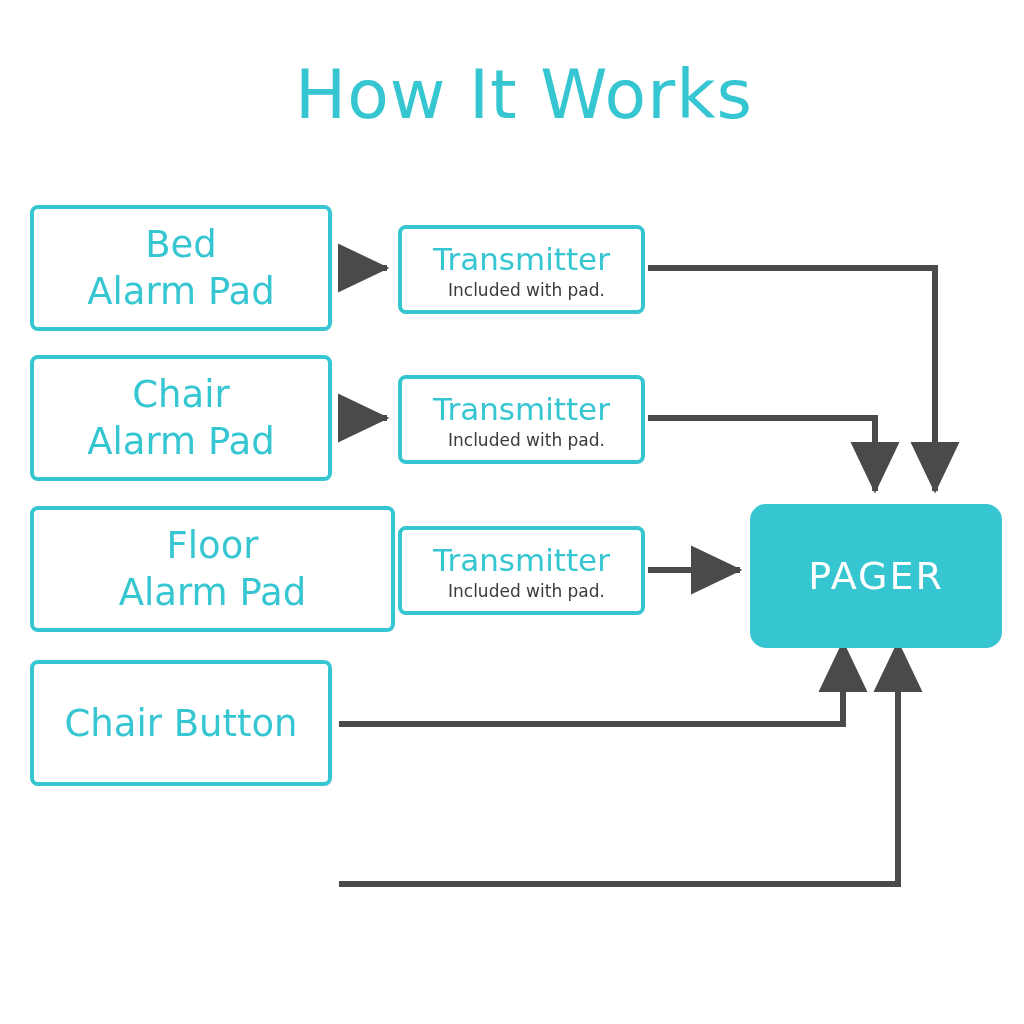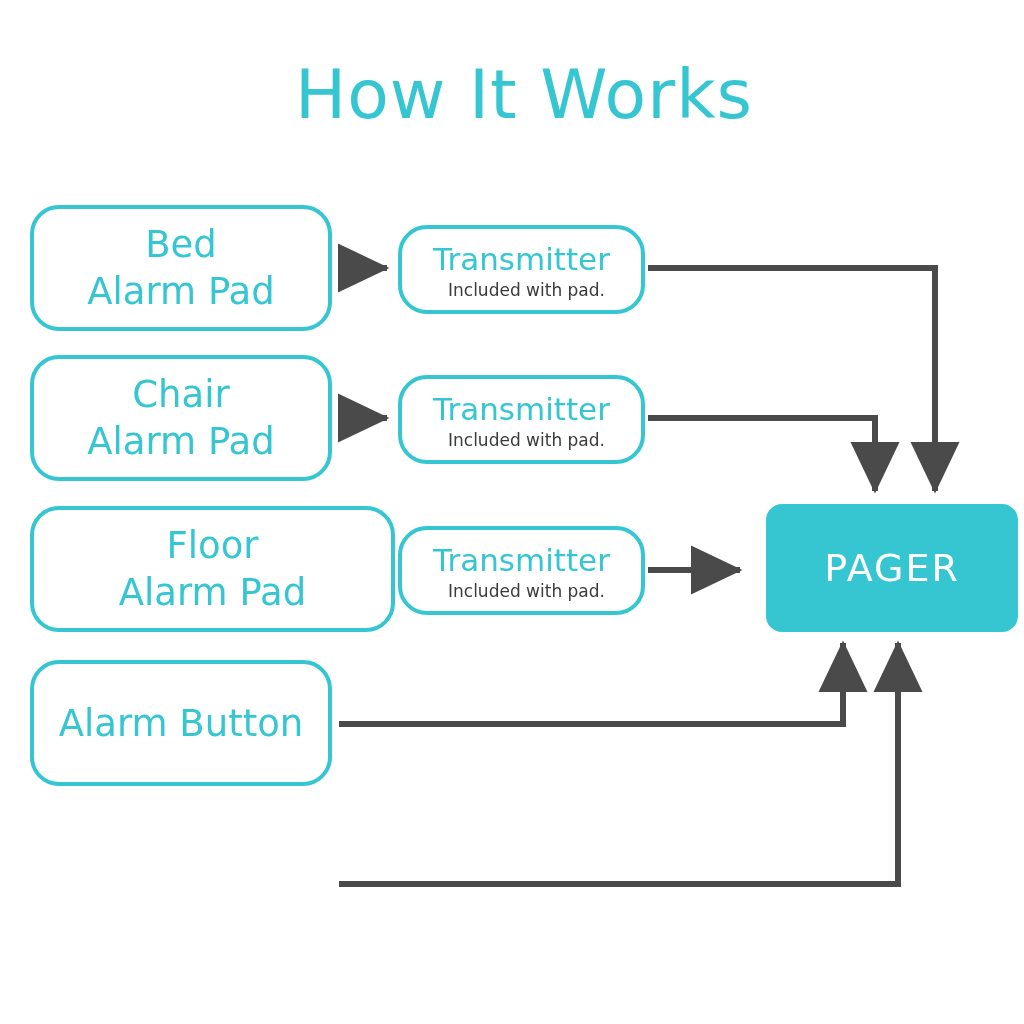--- a/index.html
+++ b/index.html
@@ -53,21 +53,21 @@
     box-sizing: border-box;
     display: flex;
     flex-direction: column;
     align-items: center;
     justify-content: center;
     text-align: center;
   }
   .node.outline {
     background: #ffffff;
     border: 4px solid #35c6d2;
-    border-radius: 29px;
+    border-radius: 8px;
   }
   .node.filled {
     background: #35c6d2;
     border: none;
     border-radius: 16px;
   }
 
   .src-label {
     color: #35c6d2;
     font-size: 37px;
@@ -105,21 +105,21 @@
   #node-bed        { left: 30px;  top: 205px; width: 302px; height: 126px; }
   #node-chair      { left: 30px;  top: 355px; width: 302px; height: 126px; }
   #node-floor      { left: 30px;  top: 506px; width: 365px; height: 126px; }
   #node-call       { left: 30px;  top: 660px; width: 302px; height: 126px; }
   #node-door       { left: 30px;  top: 815px; width: 302px; height: 126px; }
 
   #node-tx-bed     { left: 398px; top: 225px; width: 247px; height: 89px; }
   #node-tx-chair   { left: 398px; top: 375px; width: 247px; height: 89px; }
   #node-tx-floor   { left: 398px; top: 526px; width: 247px; height: 89px; }
 
-  #node-pager      { left: 750px; top: 504px; width: 252px; height: 128px; margin-left: 16px; }
+  #node-pager      { left: 750px; top: 504px; width: 252px; height: 144px; }
 </style>
 </head>
 <body>
 
 <div id="stage">
 
   <div class="title">How It Works</div>
 
   <svg id="wires" viewBox="0 0 1024 1024" width="1024" height="1024" xmlns="http://www.w3.org/2000/svg">
     <defs>
@@ -160,21 +160,21 @@
     <div class="src-label">Chair
 Alarm Pad</div>
   </div>
 
   <div class="node outline" id="node-floor">
     <div class="src-label">Floor
 Alarm Pad</div>
   </div>
 
   <div class="node outline" id="node-call">
-    <div class="src-label">Alarm Button</div>
+    <div class="src-label">Chair Button</div>
   </div>
 
 
   <div class="node outline" id="node-tx-bed">
     <div class="tx-title">Transmitter</div>
     <div class="tx-sub">Included with pad.</div>
   </div>
 
   <div class="node outline" id="node-tx-chair">
     <div class="tx-title">Transmitter</div>

